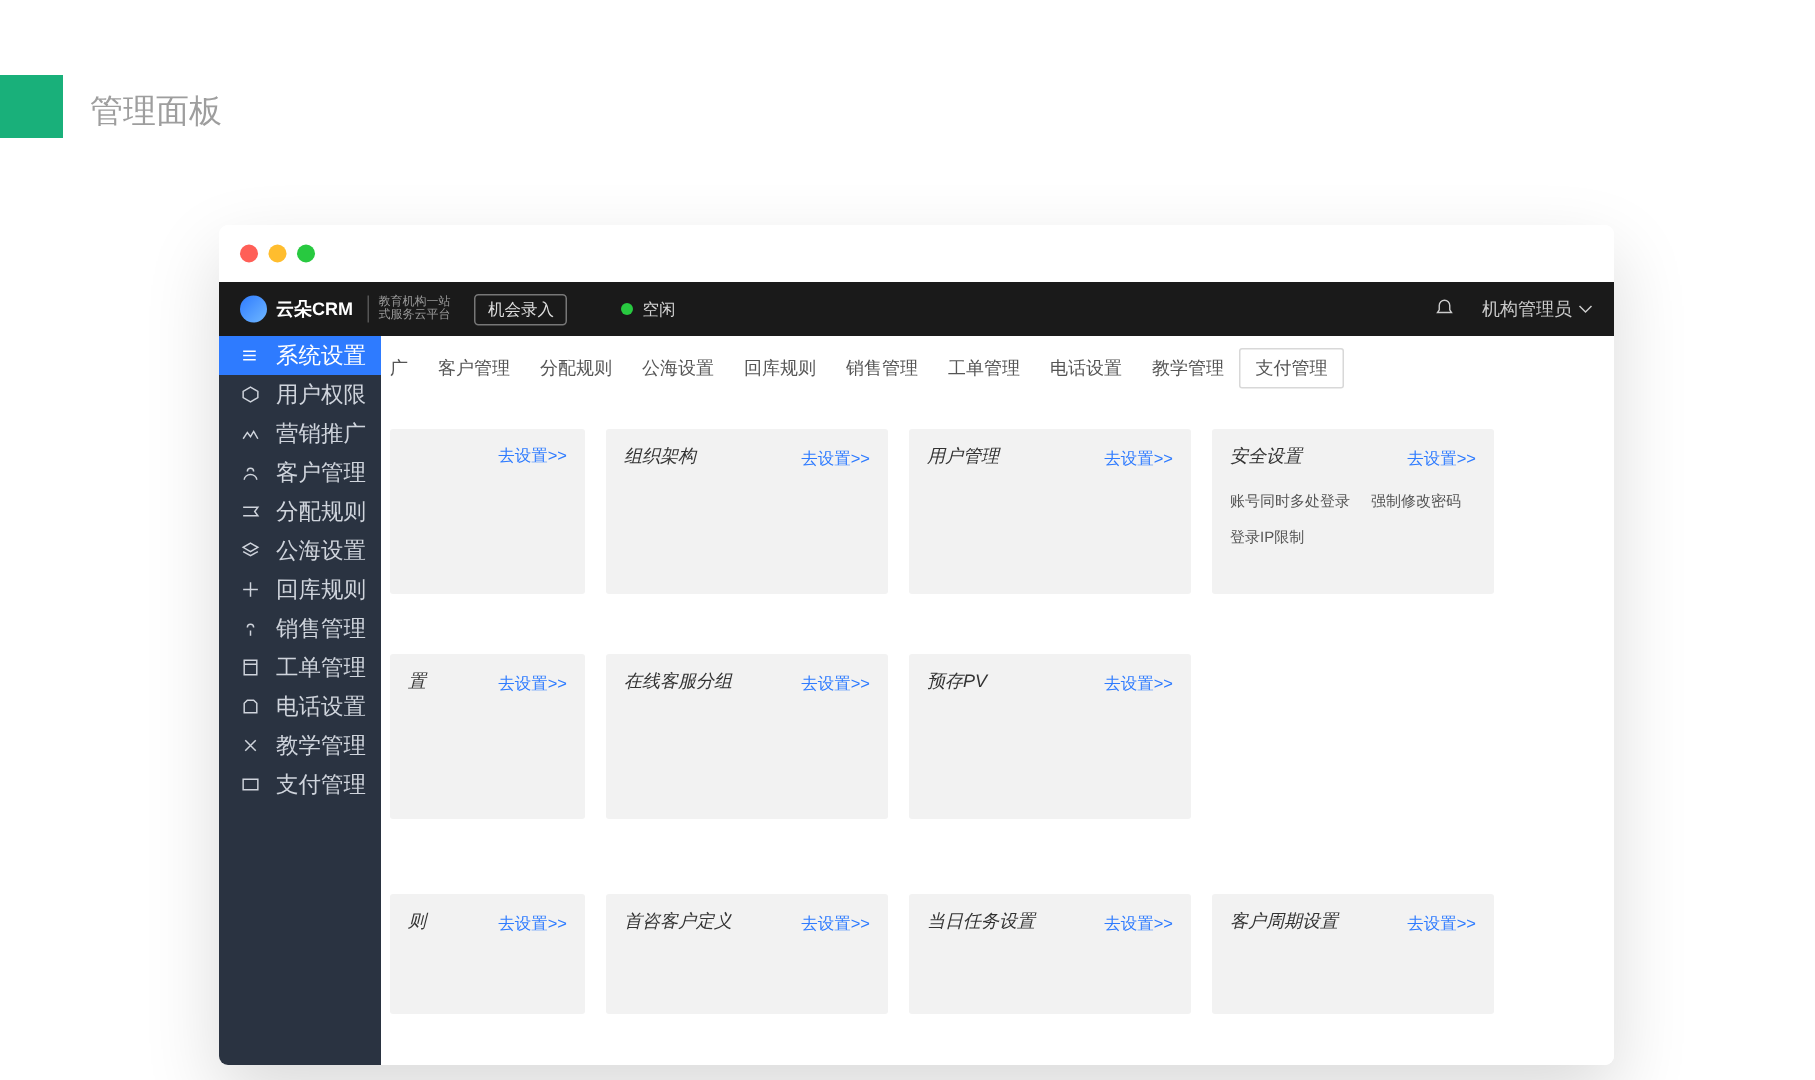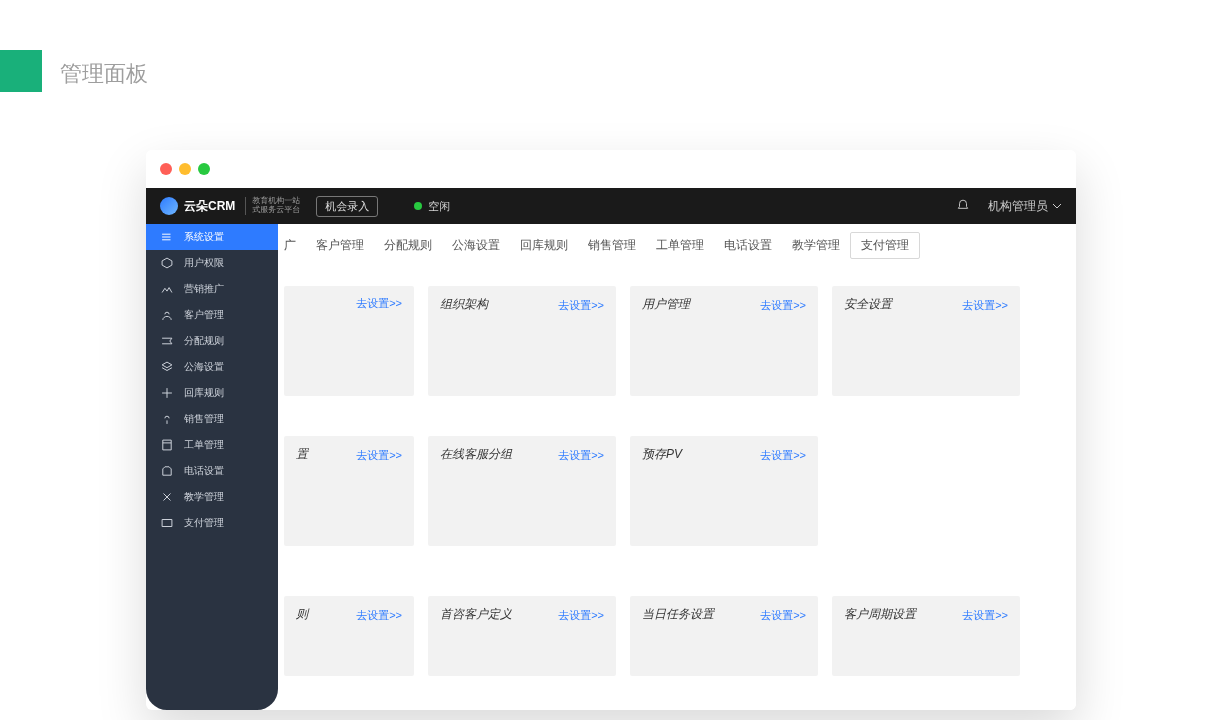--- a/index.html
+++ b/index.html
@@ -25,21 +25,21 @@
   .navs { display:flex; gap:14px; margin-left:14px;}
   .navs span { color:#c4c4c4; cursor:pointer;}
   .rec-btn { border:1px solid #777; border-radius:3px; padding:2px 8px; margin-left:10px; font-size:11px; color:#ddd;}
   .status { margin-left:36px; display:flex; align-items:center; gap:6px; font-size:11px;}
   .status-dot { width:8px;height:8px;border-radius:50%;background:#28c940;}
   .right-area { margin-left:auto; display:flex; align-items:center; gap:18px;}
   .bell { width:14px;height:14px; }
   .user { display:flex; align-items:center; gap:4px; font-size:12px; color:#ccc;}
 
   .body { display:flex; height:calc(100% - 74px); position:relative;}
-  .sidebar { width:132px; background:#2a3341; color:#cfd4dc; font-size:10px; padding-top:0;border-radius:21px; }
+  .sidebar { width:108px; background:#2a3341; color:#cfd4dc; font-size:15px; padding-top:0; }
   .side-item { height:26px; display:flex; align-items:center; gap:10px; padding-left:14px; cursor:pointer;}
   .side-item.active { background:#2e7bff; color:#fff;}
   .sico { width:14px; height:14px; display:flex; align-items:center; justify-content:center;}
   .sico svg { stroke:#cfd4dc; fill:none; stroke-width:1.4;}
   .side-item.active .sico svg { stroke:#fff;}
 
   .main { flex:1; background:#fff; padding:0 16px 0 6px; overflow:hidden;}
   .tab-row { height:44px; display:flex; align-items:center; gap:0; font-size:12px; color:#555; border-bottom:1px solid transparent;}
   .tab { padding:4px 10px; cursor:pointer;}
   .tab.active { border:1px solid #d8d8d8; border-radius:2px;}
@@ -226,20 +226,25 @@
               <div class="card-hd">
                 <span class="card-title">用户管理</span>
                 <span class="go">去设置&gt;&gt;</span>
               </div>
             </div>
             <div class="card">
               <div class="card-hd">
                 <span class="card-title">安全设置</span>
                 <span class="go">去设置&gt;&gt;</span>
               </div>
+              <div class="tags">
+                <span>账号同时多处登录</span>
+                <span>强制修改密码</span>
+                <span>登录IP限制</span>
+              </div>
             </div>
           </div>
           <div class="section" style="margin-top: 40px;">
             <div class="card first">
               <div class="card-hd">
                 <span class="card-title">置</span>
                 <span class="go">去设置&gt;&gt;</span>
               </div>
             </div>
             <div class="card">

